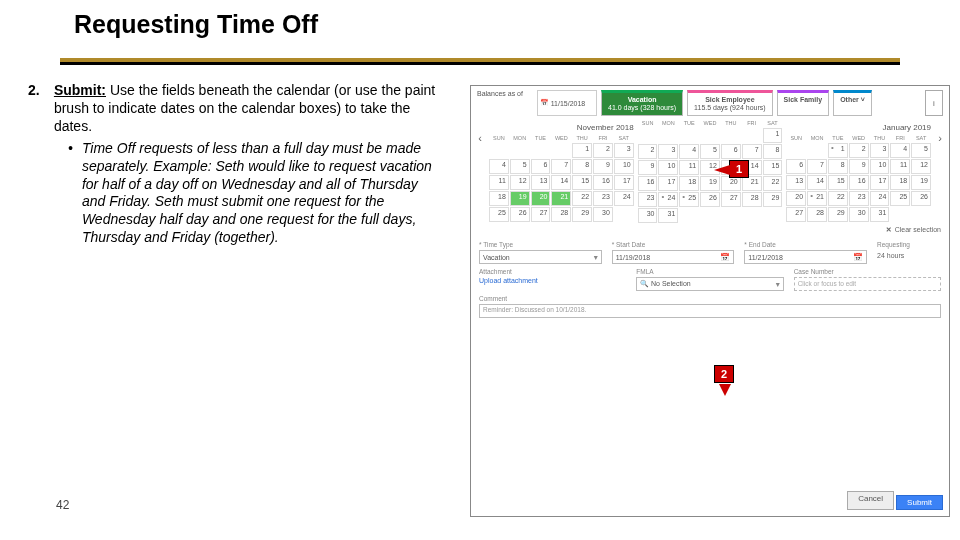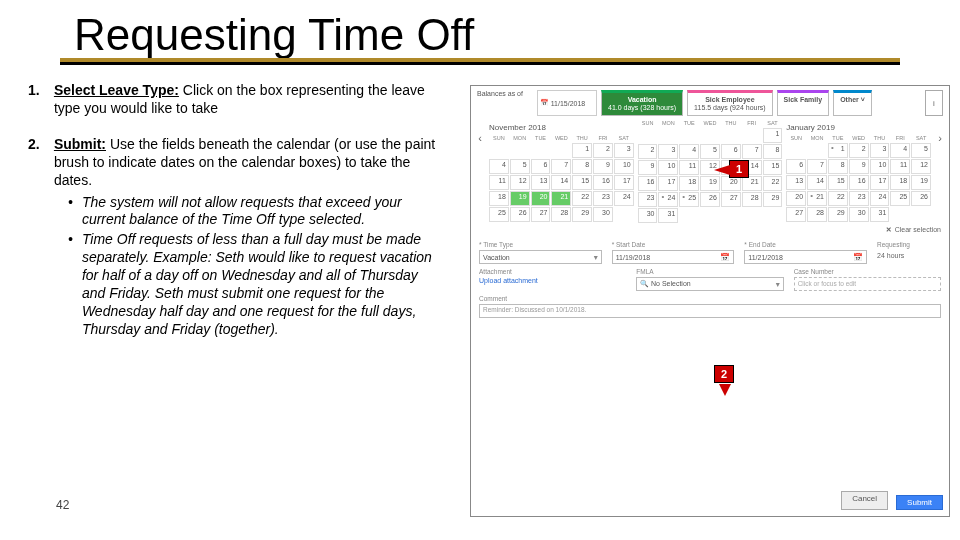--- a/index.html
+++ b/index.html
@@ -1,18 +1,18 @@
 <!DOCTYPE html>
 <html><head>
 <meta charset="utf-8">
 <style>
   * { margin:0; padding:0; box-sizing:border-box; font-family:"Segoe UI", Arial, sans-serif; }
   html,body { width:960px; height:540px; background:#fff; overflow:hidden; }
   .slide { width:960px; height:540px; position:relative; }
-  .title { font-family:"Arial Narrow","Segoe UI",Arial,sans-serif; font-weight:400; font-size:44px; letter-spacing:0px; position:absolute; left:74px; top:10px; }
+  .title { font-family:"Arial Narrow","Segoe UI",Arial,sans-serif; font-weight:700; font-size:25px; letter-spacing:0px; position:absolute; left:74px; top:10px; }
   .rule { position:absolute; left:60px; top:58px; width:840px; height:4px; background:#b08a2a; }
   .ruleb { position:absolute; left:60px; top:62px; width:840px; height:3px; background:#000; }
   .body { position:absolute; left:28px; top:82px; width:420px; font-size:14px; line-height:1.28; }
   ol.main { list-style:none; }
   ol.main > li { margin-bottom:18px; }
   .num { font-weight:700; display:inline-block; width:22px; vertical-align:top; }
   .li-body { display:inline-block; width:386px; vertical-align:top; }
   .lead { font-weight:700; text-decoration:underline; }
   .sub { list-style:none; margin-top:4px; }
   .sub li { font-style:italic; margin:2px 0 2px 14px; position:relative; padding-left:14px; }
@@ -28,42 +28,42 @@
   .tile.vac { background:#2e8a3a; color:#fff; border-top-color:#1a5; }
   .tile.sick { border-top-color:#e59; }
   .tile.sf { border-top-color:#a4e; }
   .tile.oth { border-top-color:#08c; }
   .tile .t1 { font-weight:600; }
   .info { width:18px; border:1px solid #aaa; display:flex; align-items:center; justify-content:center; color:#666; margin-left:auto; }
 
   .carea { display:flex; padding:0 4px; gap:4px; }
   .nav { width:10px; display:flex; align-items:flex-start; justify-content:center; font-size:11px; color:#666; padding-top:12px; }
   .month { flex:1; }
-  .mhead { text-align:left; font-size:8px; padding:3px 0; }
+  .mhead { text-align:right; font-size:8px; padding:3px 0; }
   .dow { display:grid; grid-template-columns:repeat(7,1fr); gap:1px; font-size:5.5px; color:#888; text-align:center; }
   .grid { display:grid; grid-template-columns:repeat(7,1fr); gap:1px; margin-top:2px; }
   .cell { height:15px; border:1px solid #ddd; font-size:7px; text-align:right; padding:1px 2px; position:relative; }
   .cell.empty { border-color:transparent; }
   .cell.sel { background:#6c6; color:#fff; }
   .cell.dot::after { content:"•"; position:absolute; left:2px; top:-1px; font-size:8px; color:#888; }
 
   .clear { text-align:right; font-size:7px; color:#666; padding:3px 8px; }
   .clear span.x { font-weight:700; margin-right:3px; }
 
   .frm { padding:0 8px; }
   .frow { display:flex; gap:10px; margin:4px 0; }
   .fld { flex:1; }
   .fld label { display:block; font-size:6.5px; color:#888; margin-bottom:2px; }
   .inp { border:1px solid #bbb; height:14px; padding:1px 3px; font-size:7px; display:flex; align-items:center; justify-content:space-between; }
   .inp .ico { color:#888; font-size:8px; }
   .ro { font-size:7px; color:#666; padding-top:2px; }
   .link { color:#2a6bd4; font-size:7px; }
   .case { border:1px dashed #bbb; font-size:6.5px; color:#aaa; padding:2px 3px; height:14px; }
   .cbox { border:1px solid #bbb; height:14px; font-size:6.5px; color:#999; padding:1px 3px; }
-  .foot { position:absolute; right:6px; bottom:6px; display:flex; gap:8px; }
+  .foot { position:absolute; right:6px; bottom:6px; display:flex; gap:2px; }
   .btn { border:1px solid #aaa; font-size:8px; padding:2px 10px; background:#eee; }
   .btn.sub { background:#3b82f6; color:#fff; border-color:#2a6bd4; font-style:normal; }
 
   .callout { position:absolute; width:20px; height:18px; background:#c00; color:#fff; font-size:11px; font-weight:700; border:1px solid #000; display:flex; align-items:center; justify-content:center; z-index:10; }
   .callout::after { content:""; position:absolute; width:0; height:0; }
   .c1 { left:729px; top:160px; }
   .c1::after { left:-16px; top:4px; border-top:5px solid transparent; border-bottom:5px solid transparent; border-right:16px solid #c00; }
   .c2 { left:714px; top:365px; }
   .c2::after { top:18px; left:4px; border-left:6px solid transparent; border-right:6px solid transparent; border-top:12px solid #c00; }
 </style>
@@ -71,31 +71,24 @@
 <body>
 <div class="slide">
 
 <h1 class="title">Requesting Time Off</h1>
 <div class="rule"></div>
 <div class="ruleb"></div>
 
 <div class="body">
   <ol class="main">
     <li>
-      <span class="num">1.</span>
-      <span class="li-body">
-        <span class="lead">Select Leave Type:</span><span> Click on the box representing the leave type you would like to take</span>
-      </span>
-    </li>
-    <li>
       <span class="num">2.</span>
       <span class="li-body">
         <span class="lead">Submit:</span><span> Use the fields beneath the calendar (or use the paint brush to indicate dates on the calendar boxes) to take the dates.</span>
         <ul class="sub">
-          <li>The system will not allow requests that exceed your current balance of the Time Off type selected.</li>
           <li>Time Off requests of less than a full day must be made separately. Example: Seth would like to request vacation for half of a day off on Wednesday and all of Thursday and Friday. Seth must submit one request for the Wednesday half day and one request for the full days, Thursday and Friday (together).</li>
         </ul>
       </span>
     </li>
   </ol>
 </div>
 
 <div class="pagenum">42</div>
 
 <div class="callout c1">1</div>

